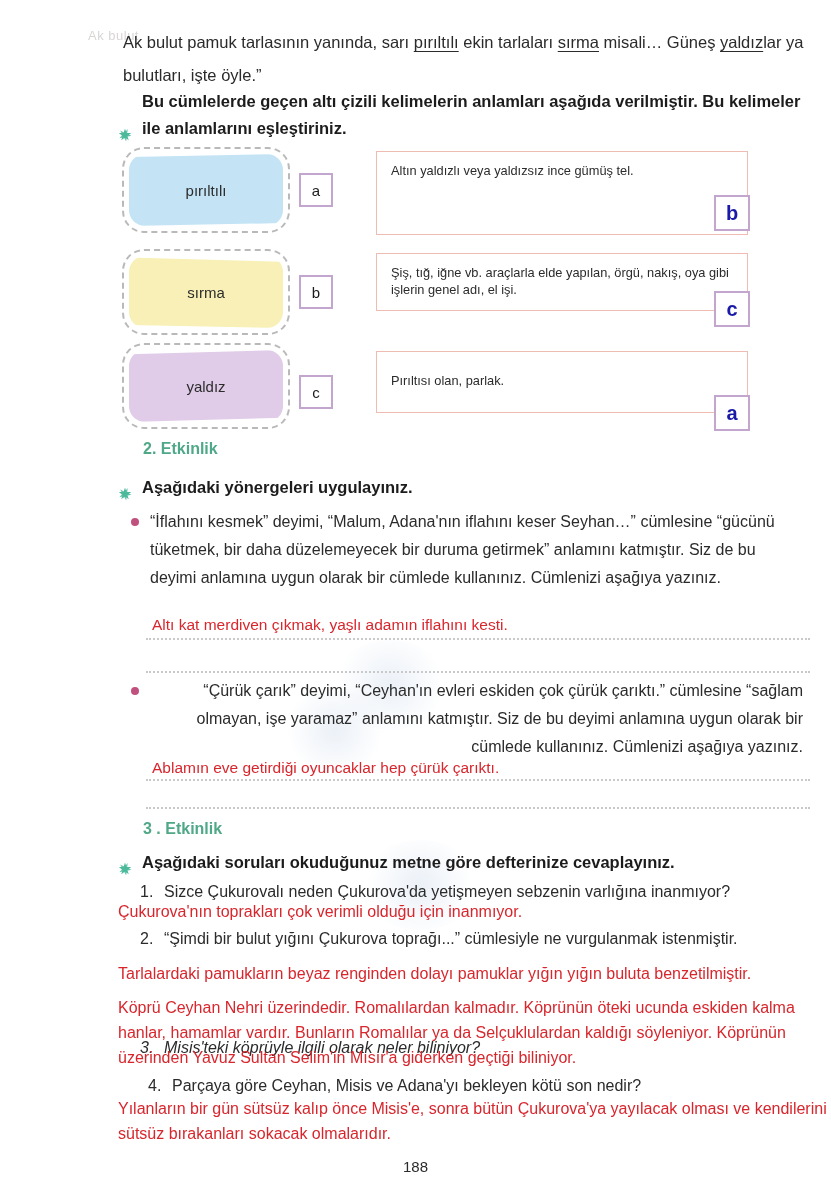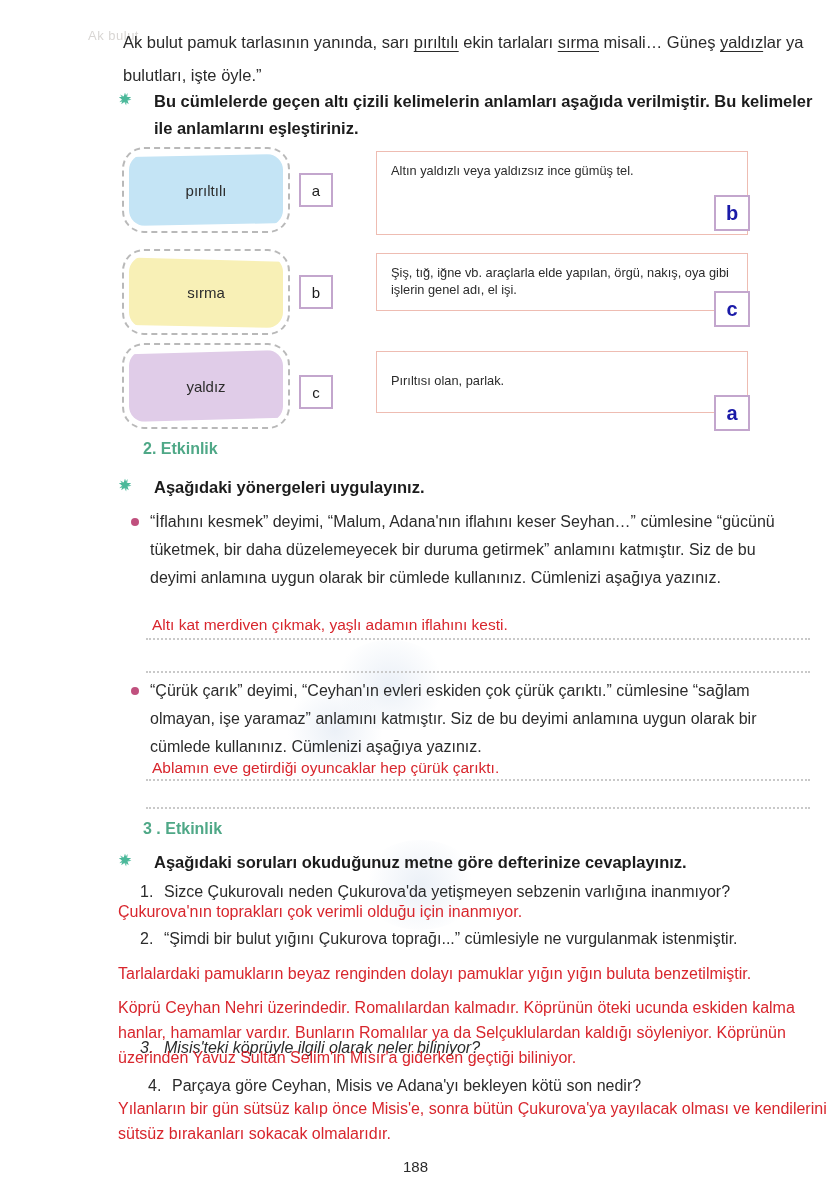--- a/index.html
+++ b/index.html
@@ -60,22 +60,22 @@
     left: 50%; top: 50%;
     width: 13px; height: 13px;
     background: #4bb89a;
     transform: translate(-50%,-50%) rotate(0deg);
     clip-path: polygon(50% 0%, 61% 35%, 98% 35%, 68% 57%, 79% 91%, 50% 70%, 21% 91%, 32% 57%, 2% 35%, 39% 35%);
   }
   .star::after { transform: translate(-50%,-50%) rotate(25deg); opacity:.85; }
 
   .prompt-row {
     display: flex;
-    gap: 22px;
-    align-items: flex-start;
+    gap: 10px;
+    align-items: flex-end;
   }
   .prompt-text {
     font-weight: bold;
     font-size: 16.5px;
     line-height: 27px;
     color: #1c1c1c;
   }
 
   .q1-prompt { position: absolute; left: 118px; top: 88px; width: 700px; }
 
@@ -297,21 +297,21 @@
   </div>
 
   <div class="dot-item" style="left:131px;top:508px;">
     <span class="pdot"></span>
     <span class="dot-text">“İflahını kesmek” deyimi, “Malum, Adana'nın iflahını keser Seyhan…” cümlesine “gücünü tüketmek, bir daha düzelemeyecek bir duruma getirmek” anlamını katmıştır. Siz de bu deyimi anlamına uygun olarak bir cümlede kullanınız. Cümlenizi aşağıya yazınız.</span>
   </div>
   <div class="red-answer" style="left:152px;top:614px;width:640px;">Altı kat merdiven çıkmak, yaşlı adamın iflahını kesti.</div>
   <div class="dotline" style="left:146px;top:638px;width:664px;"></div>
   <div class="dotline" style="left:146px;top:671px;width:664px;"></div>
 
-  <div class="dot-item" style="left:131px;top:677px;">
+  <div class="dot-item" style="left:131px;top:677px;text-align:right;">
     <span class="pdot"></span>
     <span class="dot-text">“Çürük çarık” deyimi, “Ceyhan'ın evleri eskiden çok çürük çarıktı.” cümlesine “sağlam olmayan, işe yaramaz” anlamını katmıştır. Siz de bu deyimi anlamına uygun olarak bir cümlede kullanınız. Cümlenizi aşağıya yazınız.</span>
   </div>
   <div class="red-answer" style="left:152px;top:757px;width:640px;">Ablamın eve getirdiği oyuncaklar hep çürük çarıktı.</div>
   <div class="dotline" style="left:146px;top:779px;width:664px;"></div>
   <div class="dotline" style="left:146px;top:807px;width:664px;"></div>
 
   <div class="etkinlik" style="left:143px;top:820px;">3 . Etkinlik</div>
 
   <div class="sec-prompt" style="left:118px;top:849px;">

